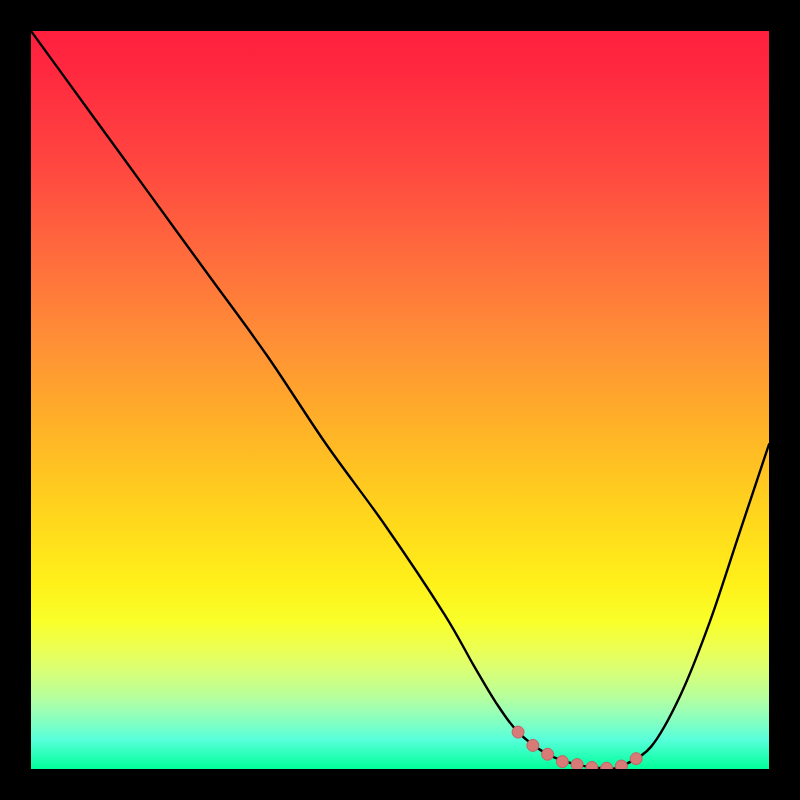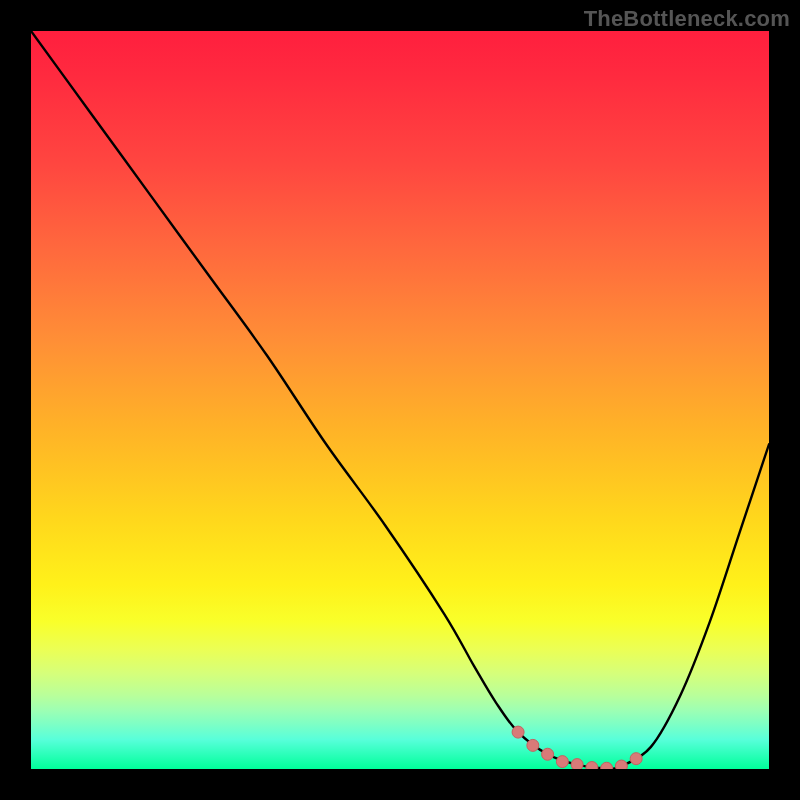--- a/index.html
+++ b/index.html
@@ -62,21 +62,20 @@
     position: absolute;
     inset: 0;
     z-index: 2;
   }
 </style>
 </head>
 <body>
 
 <div class="frame">
 
-  <div class="watermark">TheBottleneck.com</div>
 
   <div class="plot">
     <div class="gradient"></div>
     <svg class="curve-svg" viewBox="0 0 738 738" preserveAspectRatio="none">
       <path id="curve-path" fill="none" stroke="#000" stroke-width="2.4" stroke-linecap="round" stroke-linejoin="round" d="M 0.00 0.00 C 9.84 13.53, 39.36 54.12, 59.04 81.18 C 78.72 108.24, 98.40 135.30, 118.08 162.36 C 137.76 189.42, 157.44 216.48, 177.12 243.54 C 196.80 270.60, 216.48 296.43, 236.16 324.72 C 255.84 353.01, 275.52 384.99, 295.20 413.28 C 314.88 441.57, 334.56 466.17, 354.24 494.46 C 373.92 522.75, 398.52 559.65, 413.28 583.02 C 428.04 606.39, 434.19 619.92, 442.80 634.68 C 451.41 649.44, 457.56 660.51, 464.94 671.58 C 472.32 682.65, 478.47 692.49, 487.08 701.10 C 495.69 709.71, 506.76 717.83, 516.60 723.24 C 526.44 728.65, 536.28 731.24, 546.12 733.57 C 555.96 735.91, 568.26 737.02, 575.64 737.26 C 583.02 737.51, 583.02 738.62, 590.40 735.05 C 597.78 731.48, 610.08 727.67, 619.92 715.86 C 629.76 704.05, 639.60 685.11, 649.44 664.20 C 659.28 643.29, 669.12 617.46, 678.96 590.40 C 688.80 563.34, 698.64 531.36, 708.48 501.84 C 718.32 472.32, 733.08 428.04, 738.00 413.28"></path>
       <g id="markers">
           <circle cx="487.08" cy="701.10" r="6" fill="#d87a78" stroke="#c46160" stroke-width="1"></circle>
           <circle cx="501.84" cy="714.38" r="6" fill="#d87a78" stroke="#c46160" stroke-width="1"></circle>
           <circle cx="516.60" cy="723.24" r="6" fill="#d87a78" stroke="#c46160" stroke-width="1"></circle>
           <circle cx="531.36" cy="730.62" r="6" fill="#d87a78" stroke="#c46160" stroke-width="1"></circle>

